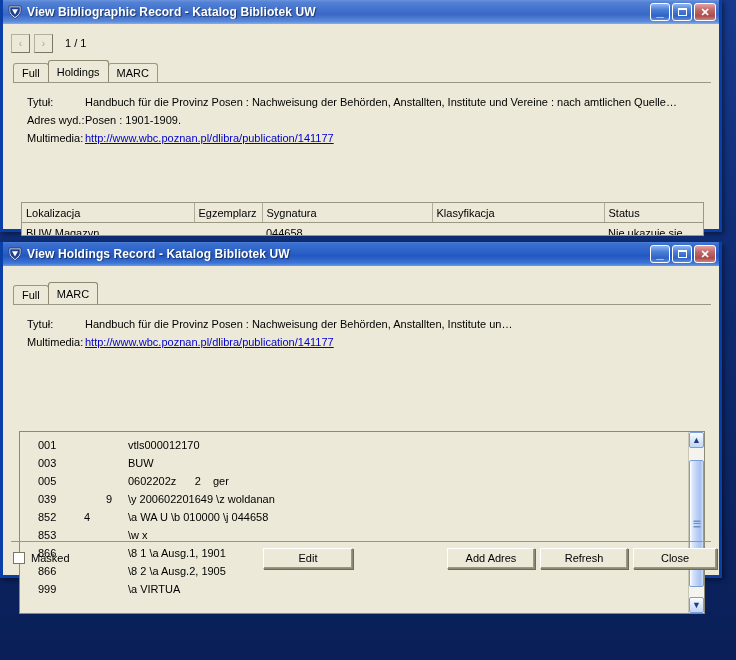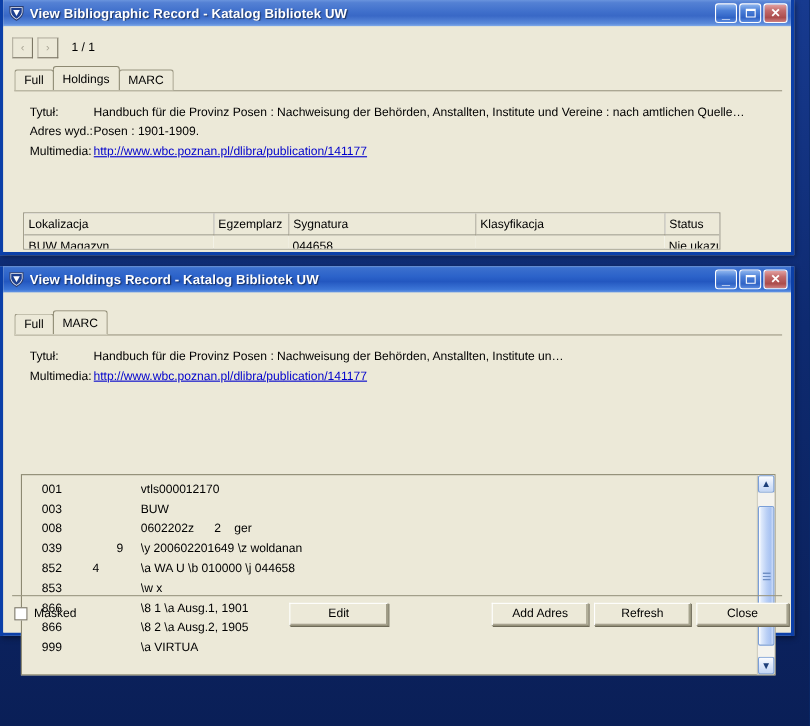--- a/index.html
+++ b/index.html
@@ -304,21 +304,21 @@
           <span class="fval">Posen : 1901-1909.</span>
         </div>
         <div class="frow">
           <span class="flabel">Multimedia:</span>
           <span class="fval">
             <a href="#">http://www.wbc.poznan.pl/dlibra/publication/141177</a>
           </span>
         </div>
       </div>
 
-      <div class="grid" style="left:18px; top:169px; width:634px; height:34px;">
+      <div class="grid" style="left:18px; top:178px; width:683px; height:34px;">
         <table>
           <colgroup>
             <col style="width:172px">
               <col style="width:68px">
               <col style="width:170px">
               <col style="width:172px">
               <col style="">
           </colgroup>
           <thead>
             <tr>
@@ -399,21 +399,21 @@
             <span class="marc-i2"></span>
             <span class="marc-data">vtls000012170</span>
           </div>
           <div class="marcrow">
             <span class="marc-tag">003</span>
             <span class="marc-i1"></span>
             <span class="marc-i2"></span>
             <span class="marc-data">BUW</span>
           </div>
           <div class="marcrow">
-            <span class="marc-tag">008</span>
+            <span class="marc-tag">005</span>
             <span class="marc-i1"></span>
             <span class="marc-i2"></span>
             <span class="marc-data" style="white-space:pre;">0602202z      2    ger</span>
           </div>
           <div class="marcrow">
             <span class="marc-tag">039</span>
             <span class="marc-i1"></span>
             <span class="marc-i2">9</span>
             <span class="marc-data">\y 200602201649 \z woldanan</span>
           </div>

